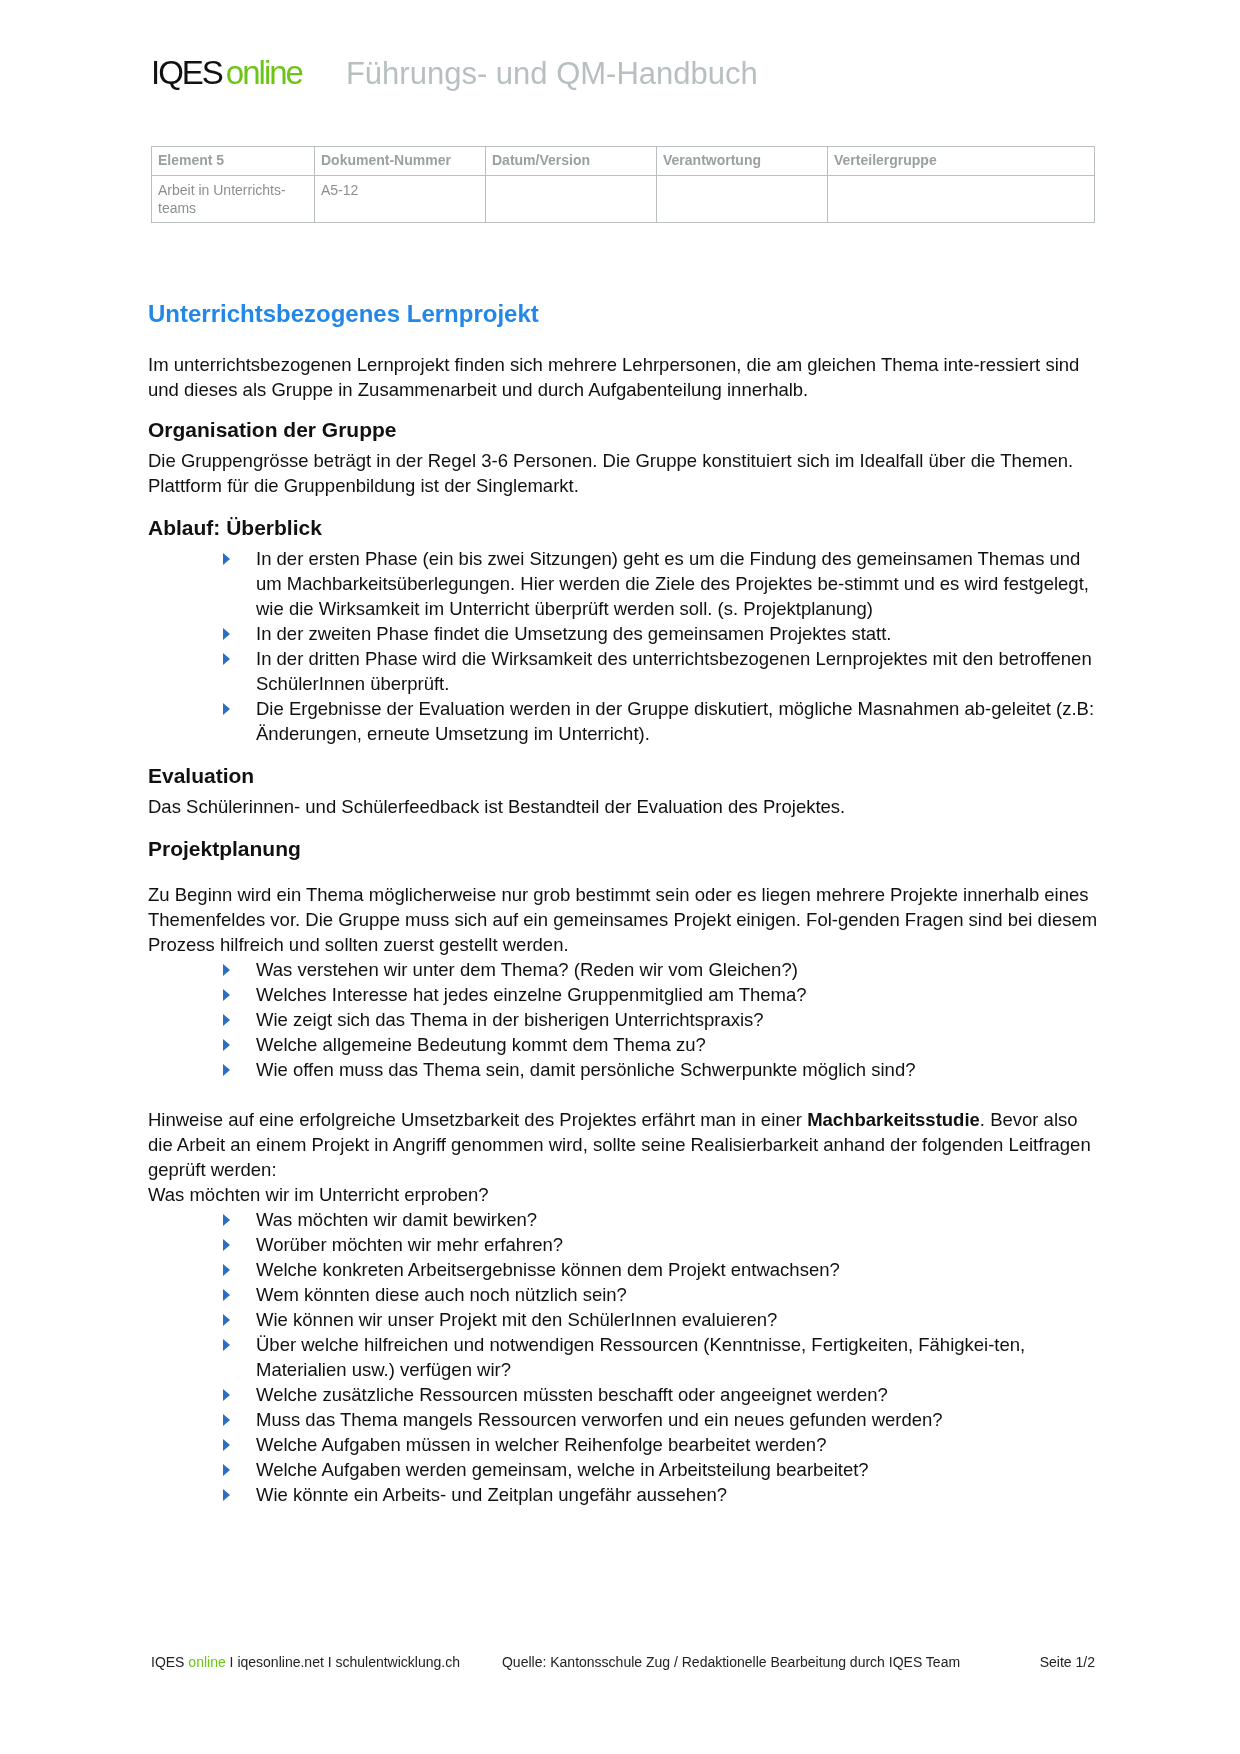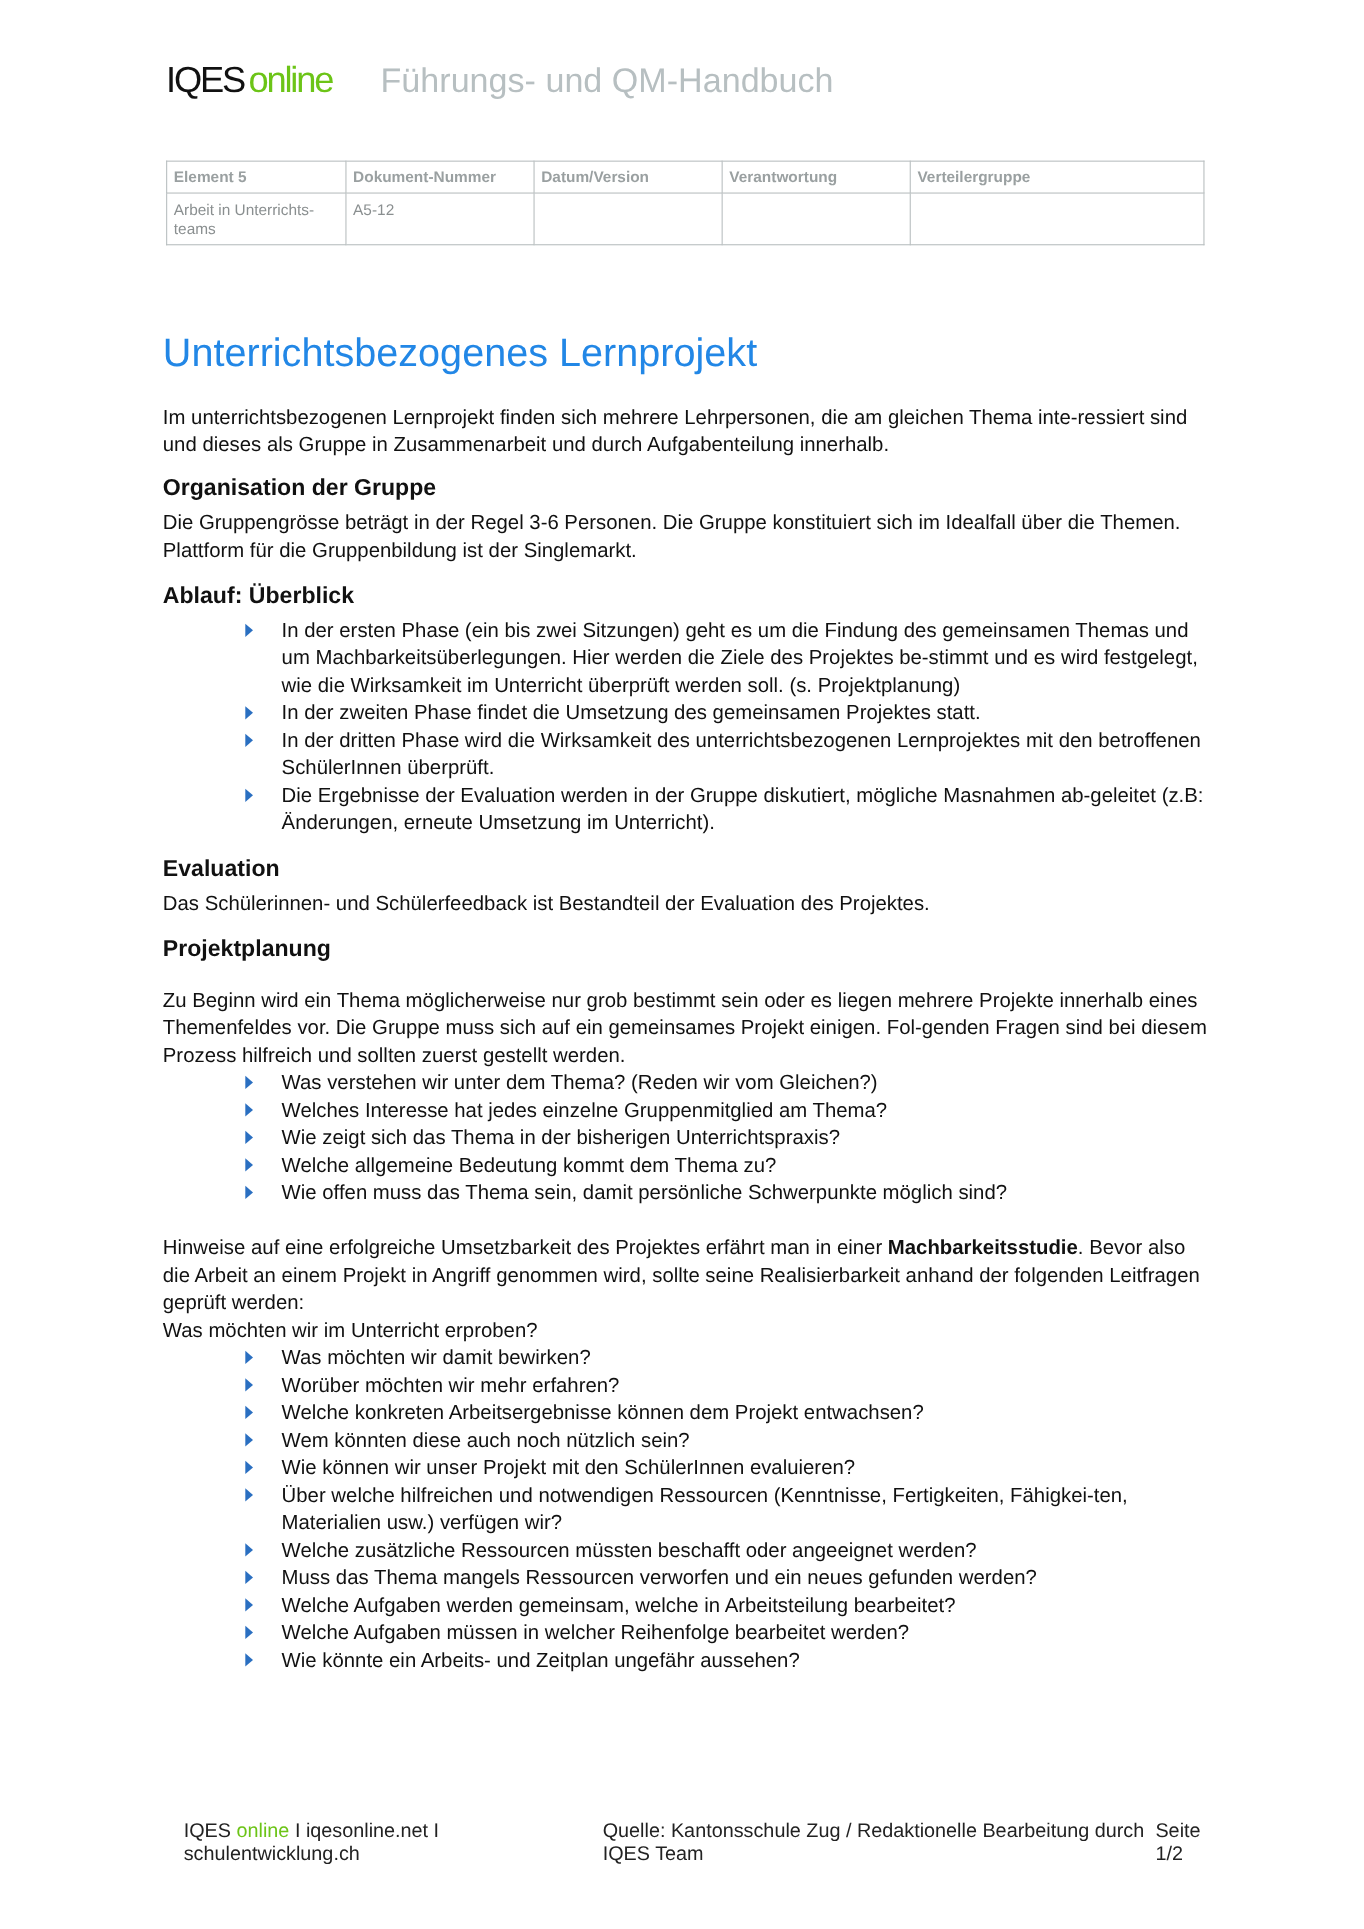--- a/index.html
+++ b/index.html
@@ -7,27 +7,27 @@
   .header { position:absolute; left:151px; top:54px; height:40px; display:flex; align-items:baseline; }
   .logo { font-size:33px; letter-spacing:-2px; font-weight:normal; }
   .logo .iqes { color:#111; }
   .logo .online { color:#6cc417; margin-left:4px; }
   .handbook { font-size:31px; color:#b7bfc1; margin-left:44px; }
   table.meta { position:absolute; left:151px; top:146px; width:944px; border-collapse:collapse; font-size:14px; color:#8a8f90; }
   table.meta td, table.meta th { border:1px solid #b9bfc0; text-align:left; vertical-align:top; padding:5px 6px; font-weight:normal; }
   table.meta th { height:18px; font-weight:bold; color:#9aa0a1; }
   table.meta td { height:36px; line-height:18px; }
   .content { position:absolute; left:148px; top:300px; width:950px; }
-  h1 { font-size:36px; color:#2287e6; margin:0 0 16px 0; font-weight:normal; letter-spacing:0px; }
+  h1 { font-size:24px; color:#2287e6; margin:0 0 16px 0; font-weight:bold; letter-spacing:0px; }
   p { font-size:18.5px; line-height:25px; margin:0; }
   h2 { font-size:21px; font-weight:bold; margin:0; }
   ul.arrow { list-style:none; margin:0; padding:0 0 0 108px; }
   ul.arrow li { position:relative; font-size:18.5px; line-height:25px; padding-left:0; }
   ul.arrow li .bullet { position:absolute; left:-33px; top:7px; width:0; height:0; border-top:6px solid transparent; border-bottom:6px solid transparent; border-left:7px solid #2a6fc1; }
-  .footer { position:absolute; left:167px; top:1654px; width:944px; font-size:18px; color:#222; display:flex; }
+  .footer { position:absolute; left:151px; top:1654px; width:944px; font-size:14px; color:#222; display:flex; }
   .footer .online { color:#6cc417; }
   .footer .src { margin-left:42px; }
   .footer .page { margin-left:auto; }
 </style>
 </head>
 <body>
 
 <div class="header">
   <span class="logo"><span class="iqes">IQES</span><span class="online">online</span></span>
   <span class="handbook">Führungs- und QM-Handbuch</span>
@@ -84,22 +84,22 @@
   <p>Was möchten wir im Unterricht erproben?</p>
   <ul class="arrow">
     <li><span class="bullet"></span><span>Was möchten wir damit bewirken?</span></li>
     <li><span class="bullet"></span><span>Worüber möchten wir mehr erfahren?</span></li>
     <li><span class="bullet"></span><span>Welche konkreten Arbeitsergebnisse können dem Projekt entwachsen?</span></li>
     <li><span class="bullet"></span><span>Wem könnten diese auch noch nützlich sein?</span></li>
     <li><span class="bullet"></span><span>Wie können wir unser Projekt mit den SchülerInnen evaluieren?</span></li>
     <li><span class="bullet"></span><span>Über welche hilfreichen und notwendigen Ressourcen (Kenntnisse, Fertigkeiten, Fähigkei-ten, Materialien usw.) verfügen wir?</span></li>
     <li><span class="bullet"></span><span>Welche zusätzliche Ressourcen müssten beschafft oder angeeignet werden?</span></li>
     <li><span class="bullet"></span><span>Muss das Thema mangels Ressourcen verworfen und ein neues gefunden werden?</span></li>
+    <li><span class="bullet"></span><span>Welche Aufgaben müssen in welcher Reihenfolge bearbeitet werden?</span></li>
     <li><span class="bullet"></span><span>Welche Aufgaben werden gemeinsam, welche in Arbeitsteilung bearbeitet?</span></li>
-    <li><span class="bullet"></span><span>Welche Aufgaben müssen in welcher Reihenfolge bearbeitet werden?</span></li>
     <li><span class="bullet"></span><span>Wie könnte ein Arbeits- und Zeitplan ungefähr aussehen?</span></li>
   </ul>
 </div>
 
 <div class="footer">
   <span><span>IQES</span> <span class="online">online</span><span> I  iqesonline.net  I  schulentwicklung.ch</span></span>
   <span class="src">Quelle: Kantonsschule Zug / Redaktionelle Bearbeitung durch IQES Team</span>
   <span class="page">Seite 1/2</span>
 </div>
 

